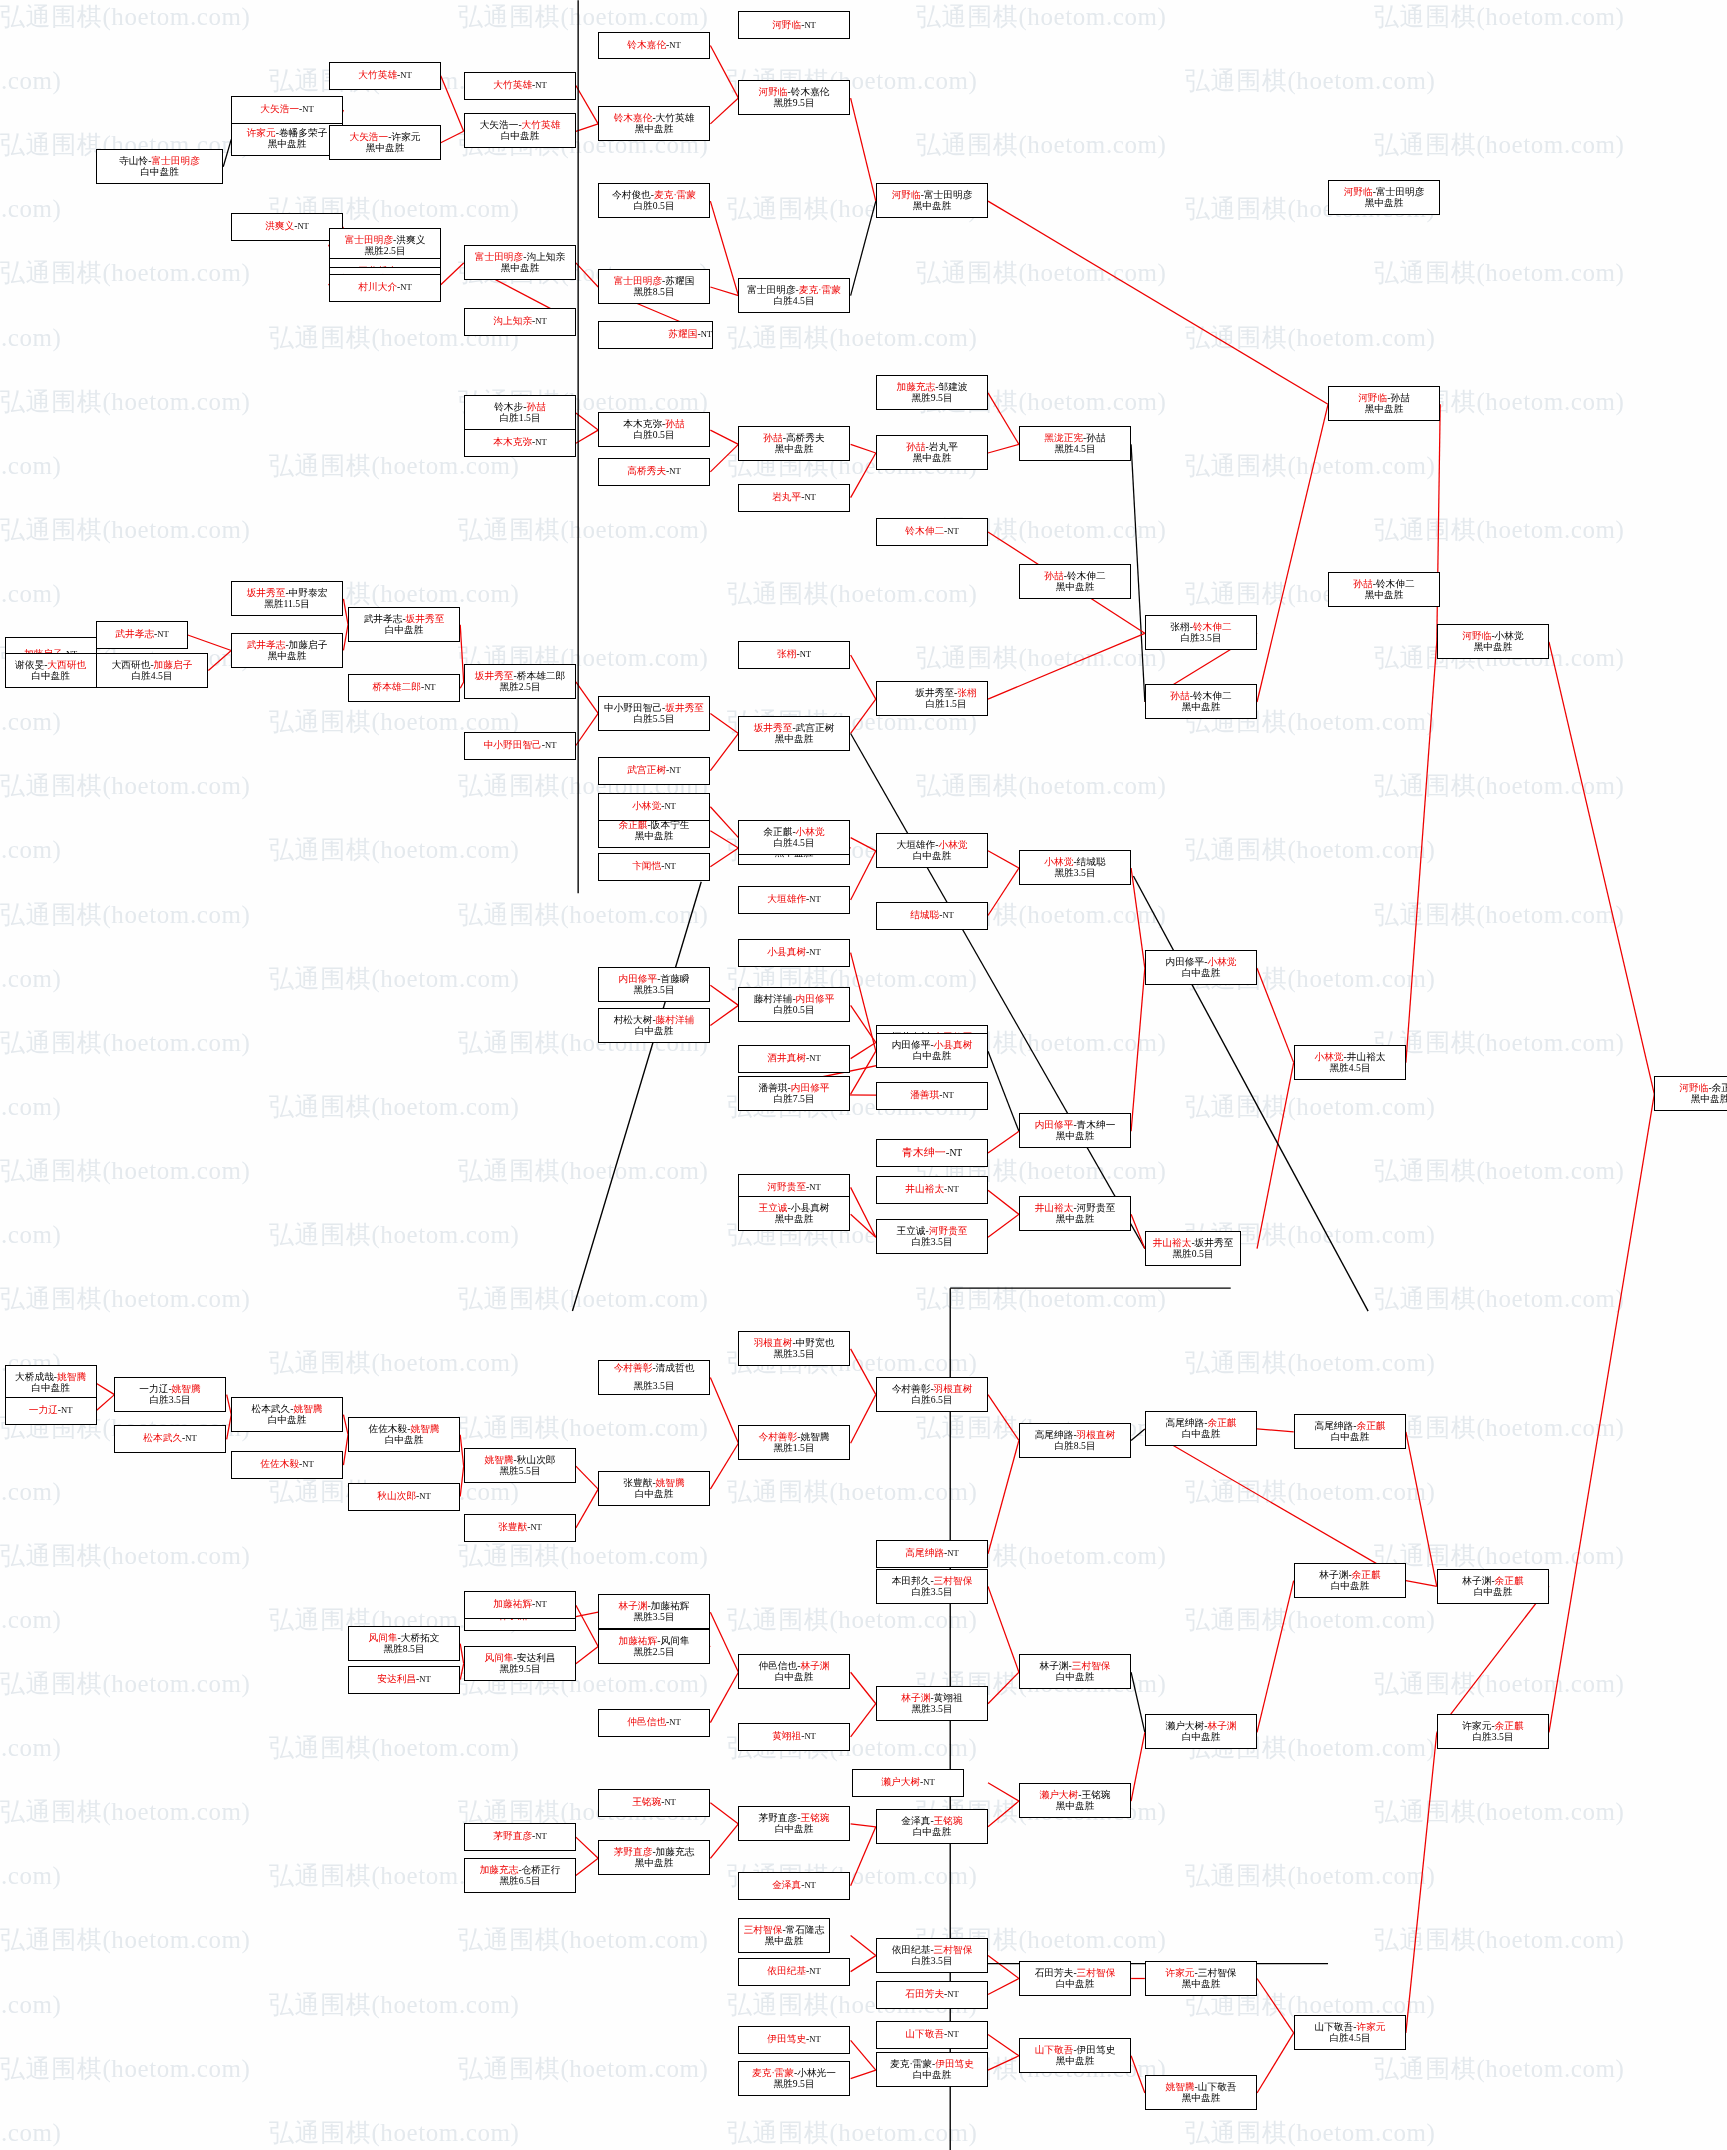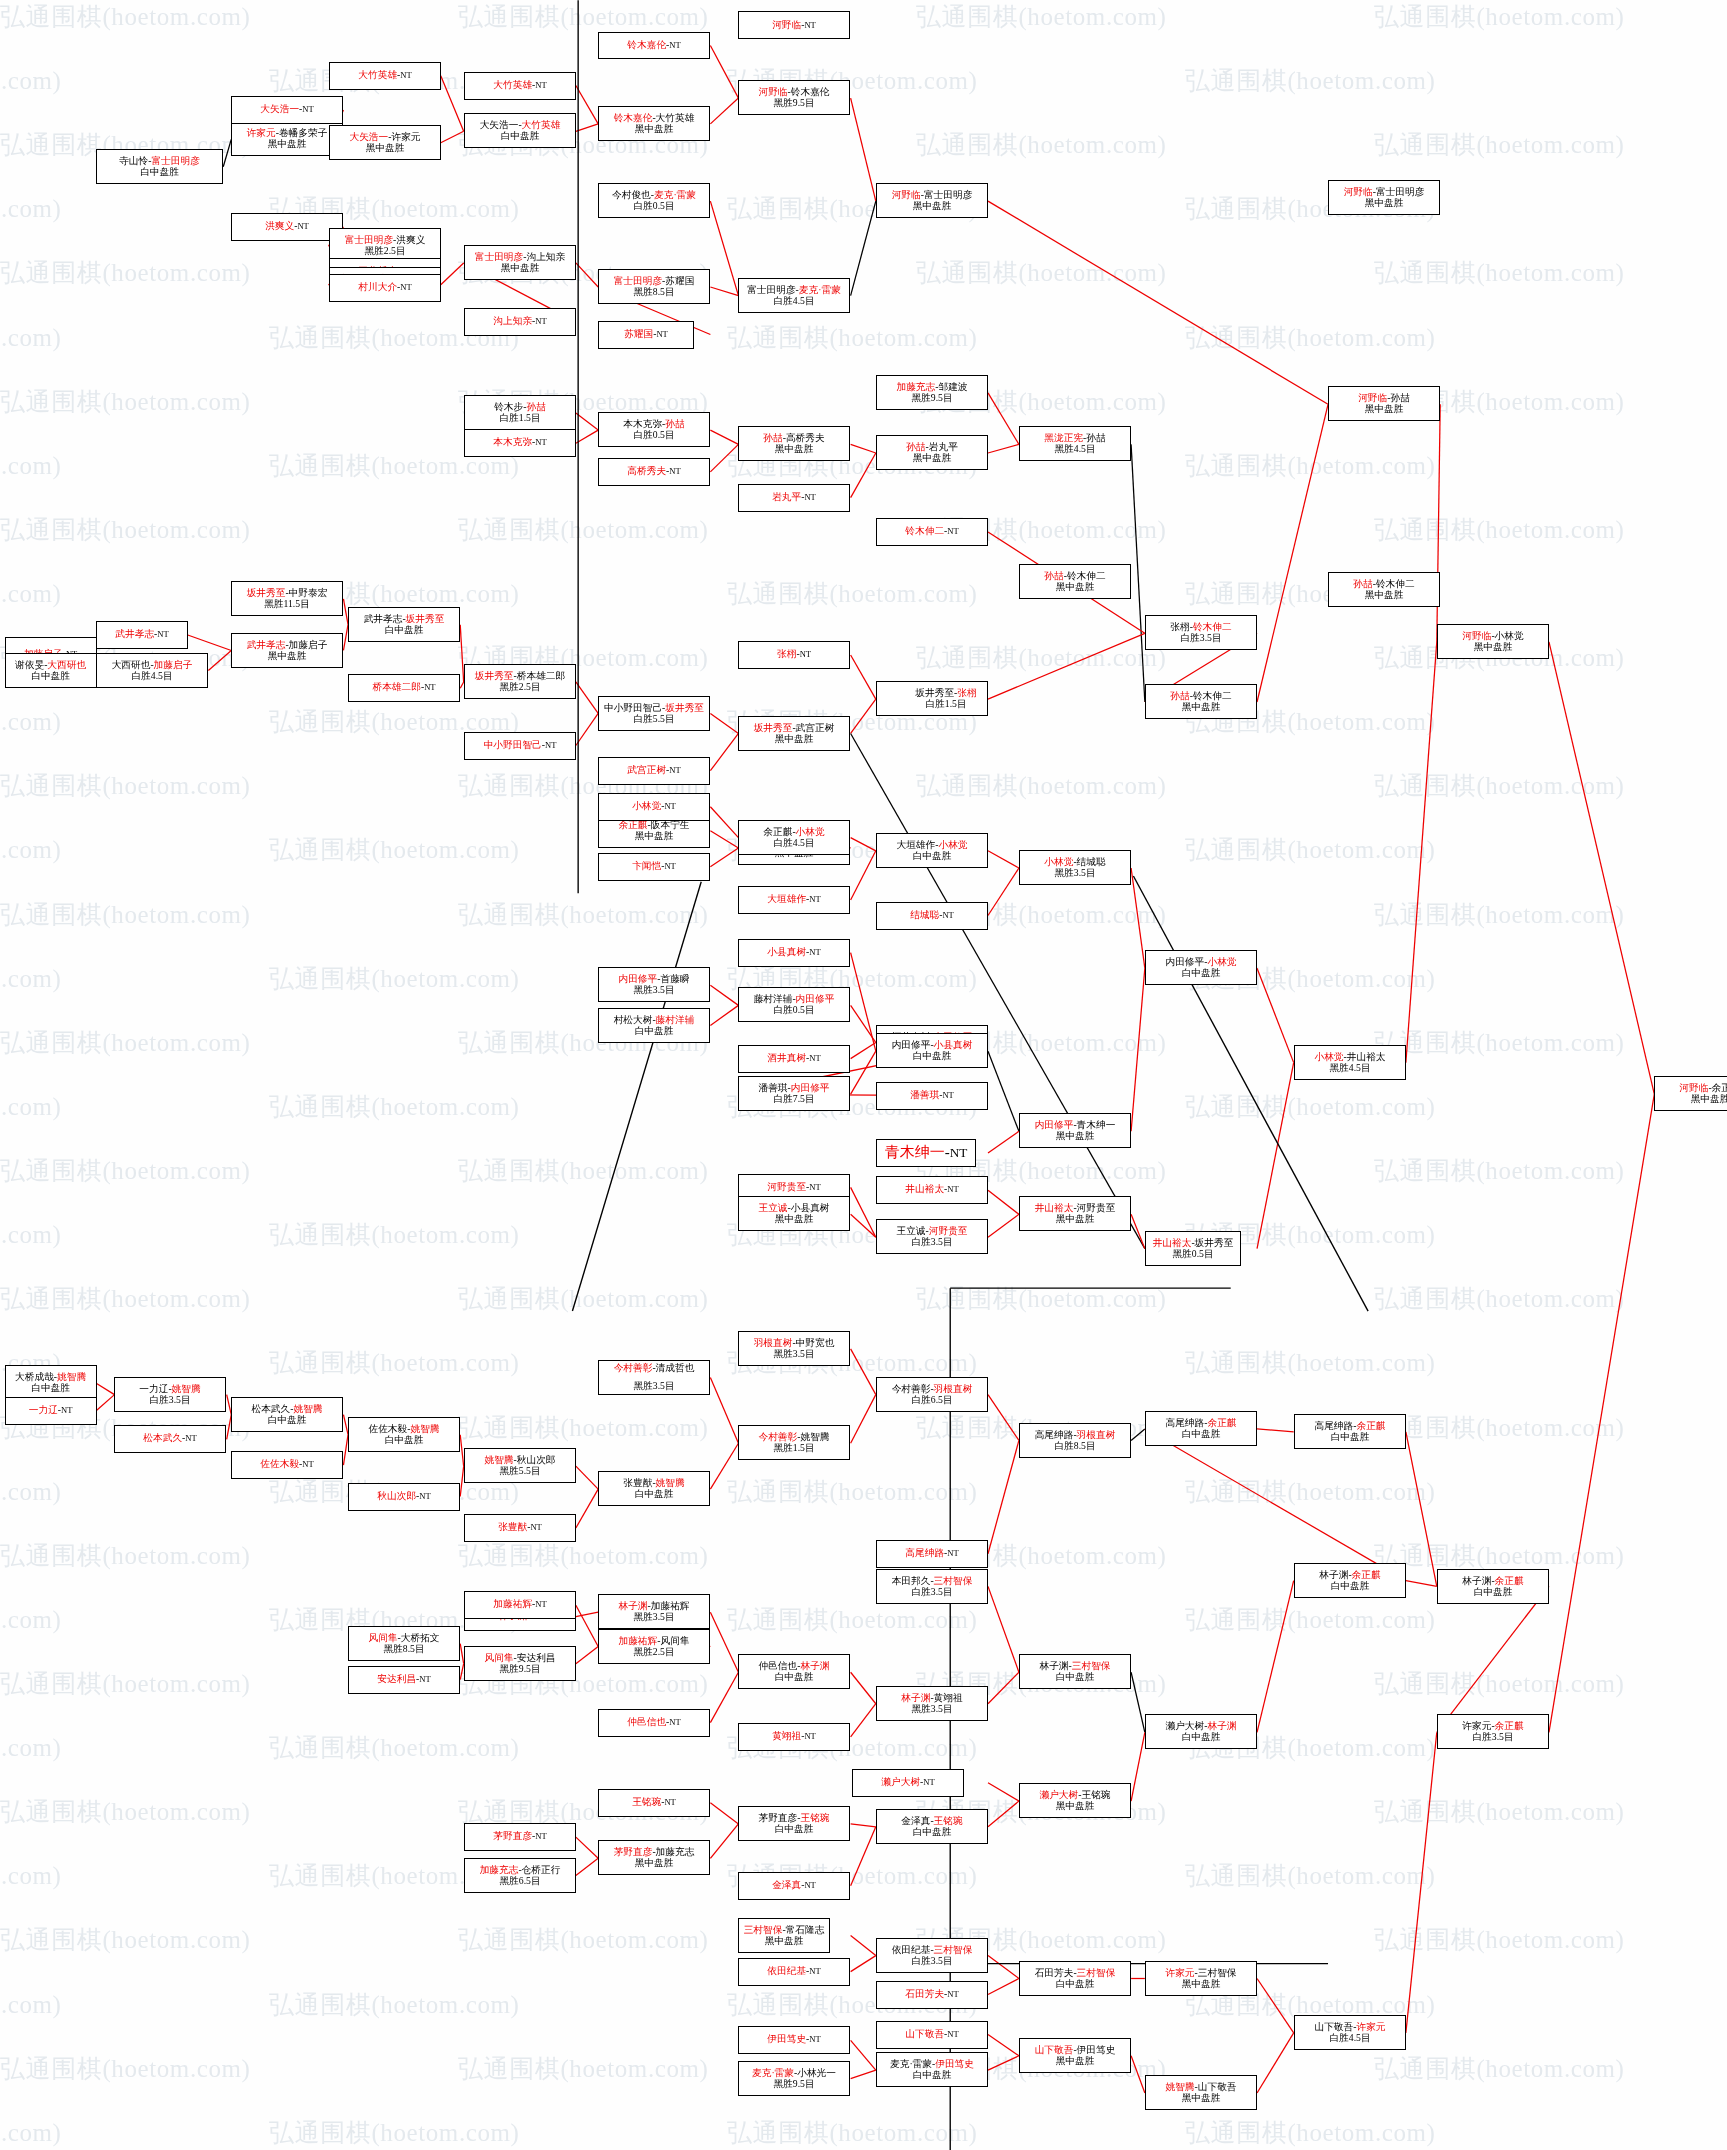--- a/index.html
+++ b/index.html
@@ -372,21 +372,21 @@
         <div class="l2 k">黑中盘胜</div>
       </div>
       <div class="node" style="left: 598px; top: 183px; width: 112px; height: 35px; font-size: 9.7px;">
         <div class="l1"><span class="k">今村俊也</span><span class="k">-</span><span class="r">麦克·雷蒙</span></div>
         <div class="l2 k">白胜0.5目</div>
       </div>
       <div class="node" style="left: 598px; top: 269px; width: 112px; height: 35px; font-size: 9.7px;">
         <div class="l1"><span class="r">富士田明彦</span><span class="k">-</span><span class="k">苏耀国</span></div>
         <div class="l2 k">黑胜8.5目</div>
       </div>
-      <div class="node" style="left: 598px; top: 321px; width: 96px; height: 27.5px; font-size: 9.7px;">
+      <div class="node" style="left: 598px; top: 321px; width: 115px; height: 27.5px; font-size: 9.7px; align-items: flex-end;">
         <div class="l1"><span class="r">苏耀国</span><span class="k">-</span><span class="nt">NT</span></div>
       </div>
       <div class="node" style="left: 738px; top: 11.4px; width: 112px; height: 27.5px; font-size: 9.7px;">
         <div class="l1"><span class="r">河野临</span><span class="k">-</span><span class="nt">NT</span></div>
       </div>
       <div class="node" style="left: 738px; top: 80px; width: 112px; height: 35px; font-size: 9.7px;">
         <div class="l1"><span class="r">河野临</span><span class="k">-</span><span class="k">铃木嘉伦</span></div>
         <div class="l2 k">黑胜9.5目</div>
       </div>
       <div class="node" style="left: 738px; top: 278px; width: 112px; height: 35px; font-size: 9.7px;">
@@ -569,21 +569,21 @@
         <div class="l1"><span class="r">潘善琪</span><span class="k">-</span><span class="nt">NT</span></div>
       </div>
       <div class="node" style="left: 738px; top: 1076px; width: 112px; height: 35px; font-size: 9.7px;">
         <div class="l1"><span class="k">潘善琪</span><span class="k">-</span><span class="r">内田修平</span></div>
         <div class="l2 k">白胜7.5目</div>
       </div>
       <div class="node" style="left: 876px; top: 1033px; width: 112px; height: 35px; font-size: 9.7px;">
         <div class="l1"><span class="k">内田修平</span><span class="k">-</span><span class="r">小县真树</span></div>
         <div class="l2 k">白中盘胜</div>
       </div>
-      <div class="node" style="left: 876px; top: 1139px; width: 100px; height: 27.5px; font-size: 15px;">
+      <div class="node" style="left: 876px; top: 1139px; width: 112px; height: 27.5px; font-size: 11px;">
         <div class="l1"><span class="r">青木绅一</span><span class="k">-</span><span class="nt">NT</span></div>
       </div>
       <div class="node" style="left: 1019px; top: 1113px; width: 112px; height: 35px; font-size: 9.7px;">
         <div class="l1"><span class="r">内田修平</span><span class="k">-</span><span class="k">青木绅一</span></div>
         <div class="l2 k">黑中盘胜</div>
       </div>
       <div class="node" style="left: 1145px; top: 950px; width: 112px; height: 35px; font-size: 9.7px;">
         <div class="l1"><span class="k">内田修平</span><span class="k">-</span><span class="r">小林觉</span></div>
         <div class="l2 k">白中盘胜</div>
       </div>

